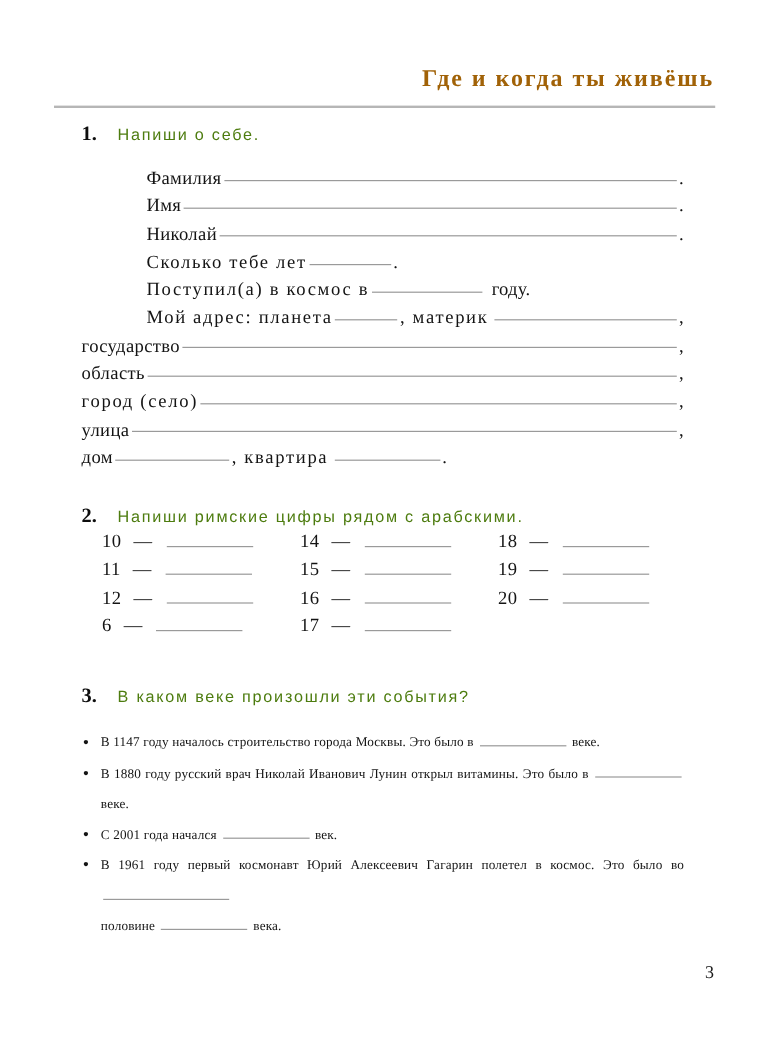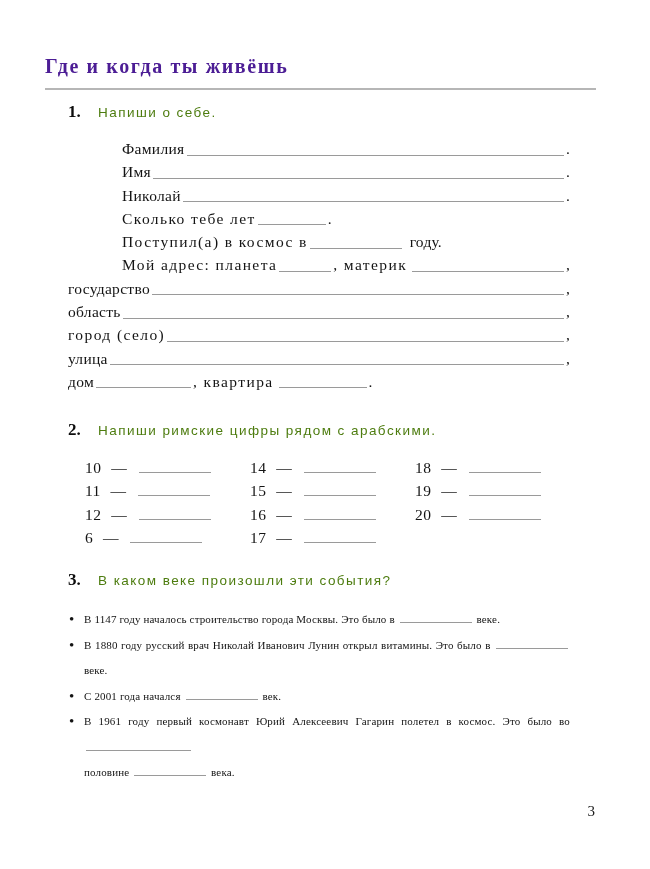--- a/index.html
+++ b/index.html
@@ -22,26 +22,26 @@
     width: 650px;
     height: 869px;
   }
 
   
   .page-title {
     position: absolute;
     left: 45px;
     top: 55px;
     width: 550px;
-    text-align: left;
+    text-align: right;
     font-family: "Liberation Serif", "DejaVu Serif", serif;
     font-weight: bold;
     font-size: 20px;
     letter-spacing: 1.6px;
-    color: #4c1d95;
+    color: #a16207;
   }
   .title-rule {
     position: absolute;
     left: 45px;
     top: 88px;
     width: 551px;
     height: 2px;
     background: #b6b6b6;
   }
 
@@ -81,36 +81,35 @@
 
   
   #ex1 { top: 102px; }
   .ex1-lines {
     margin-top: 15px;
     font-size: 15.5px;
     line-height: 23.3px;
   }
   .ex1-row {
     display: flex;
-    align-items: center;
+    align-items: flex-start;
     white-space: nowrap;
   }
   .ex1-row.indent { padding-left: 54px; }
   .ex1-label { letter-spacing: 0.3px; }
   .ex1-row .grow {
     flex: 1 1 auto;
     min-width: 10px;
   }
   .ex1-row .lbl-sp { letter-spacing: 1.4px; }
   .tail { letter-spacing: 0.2px; }
 
   
   #ex2 { top: 420px; }
   .roman-grid {
-    margin-top: 16px;
     position: relative;
     height: 100px;
     text-decoration: underline;
   }
   .roman-col {
     position: absolute;
     top: 0;
   }
   .roman-col.c1 { left: 17px; }
   .roman-col.c2 { left: 182px; }

